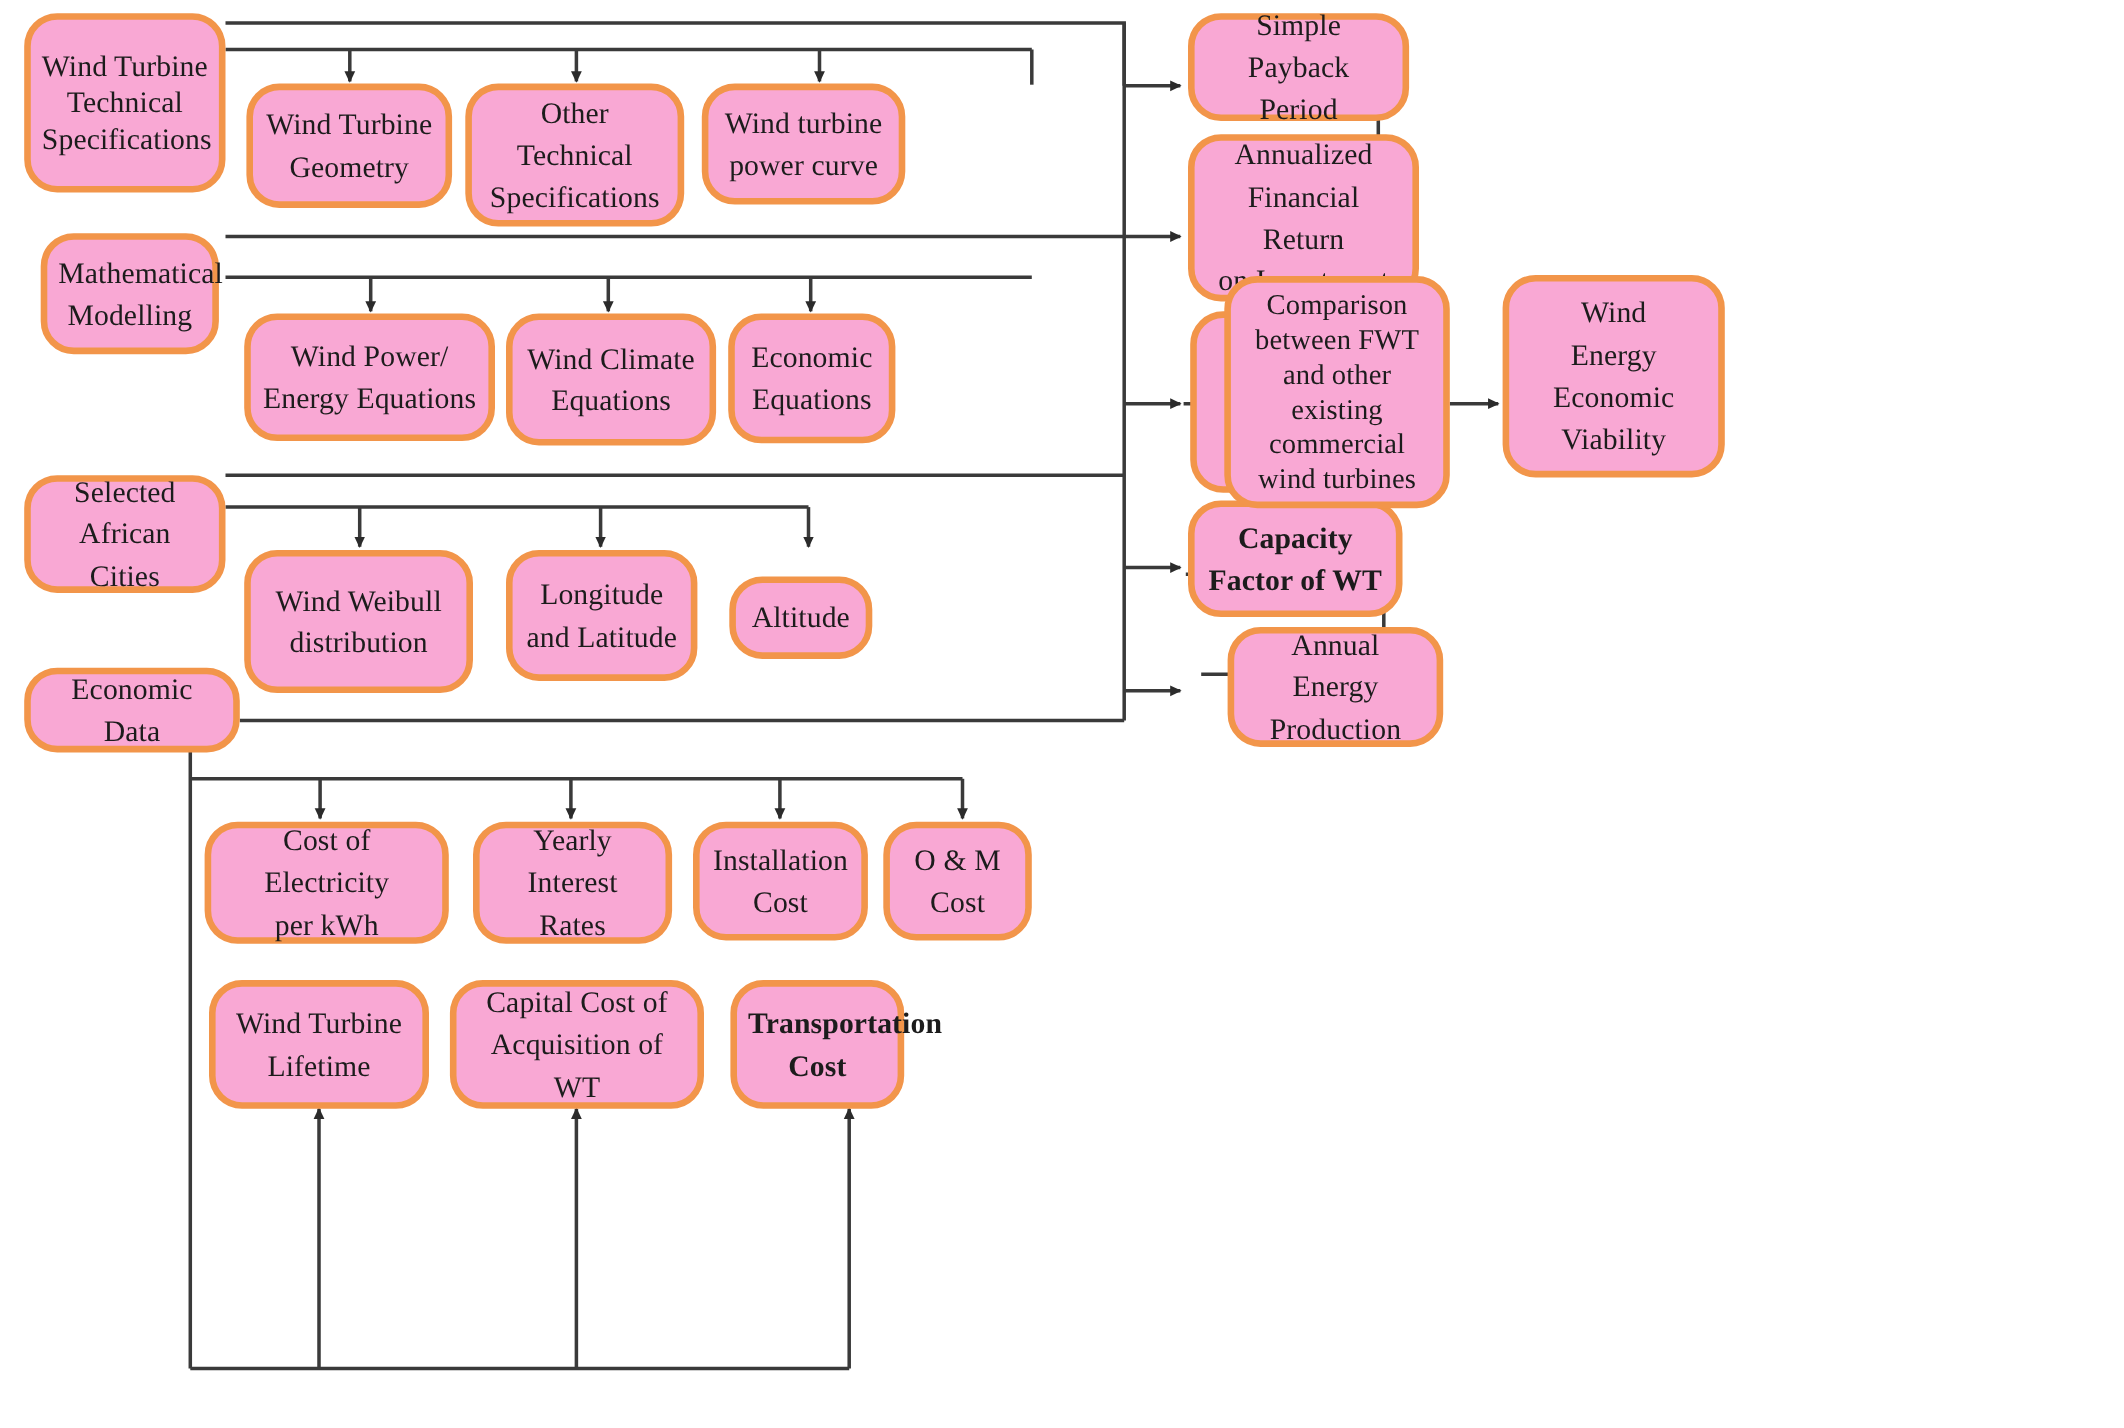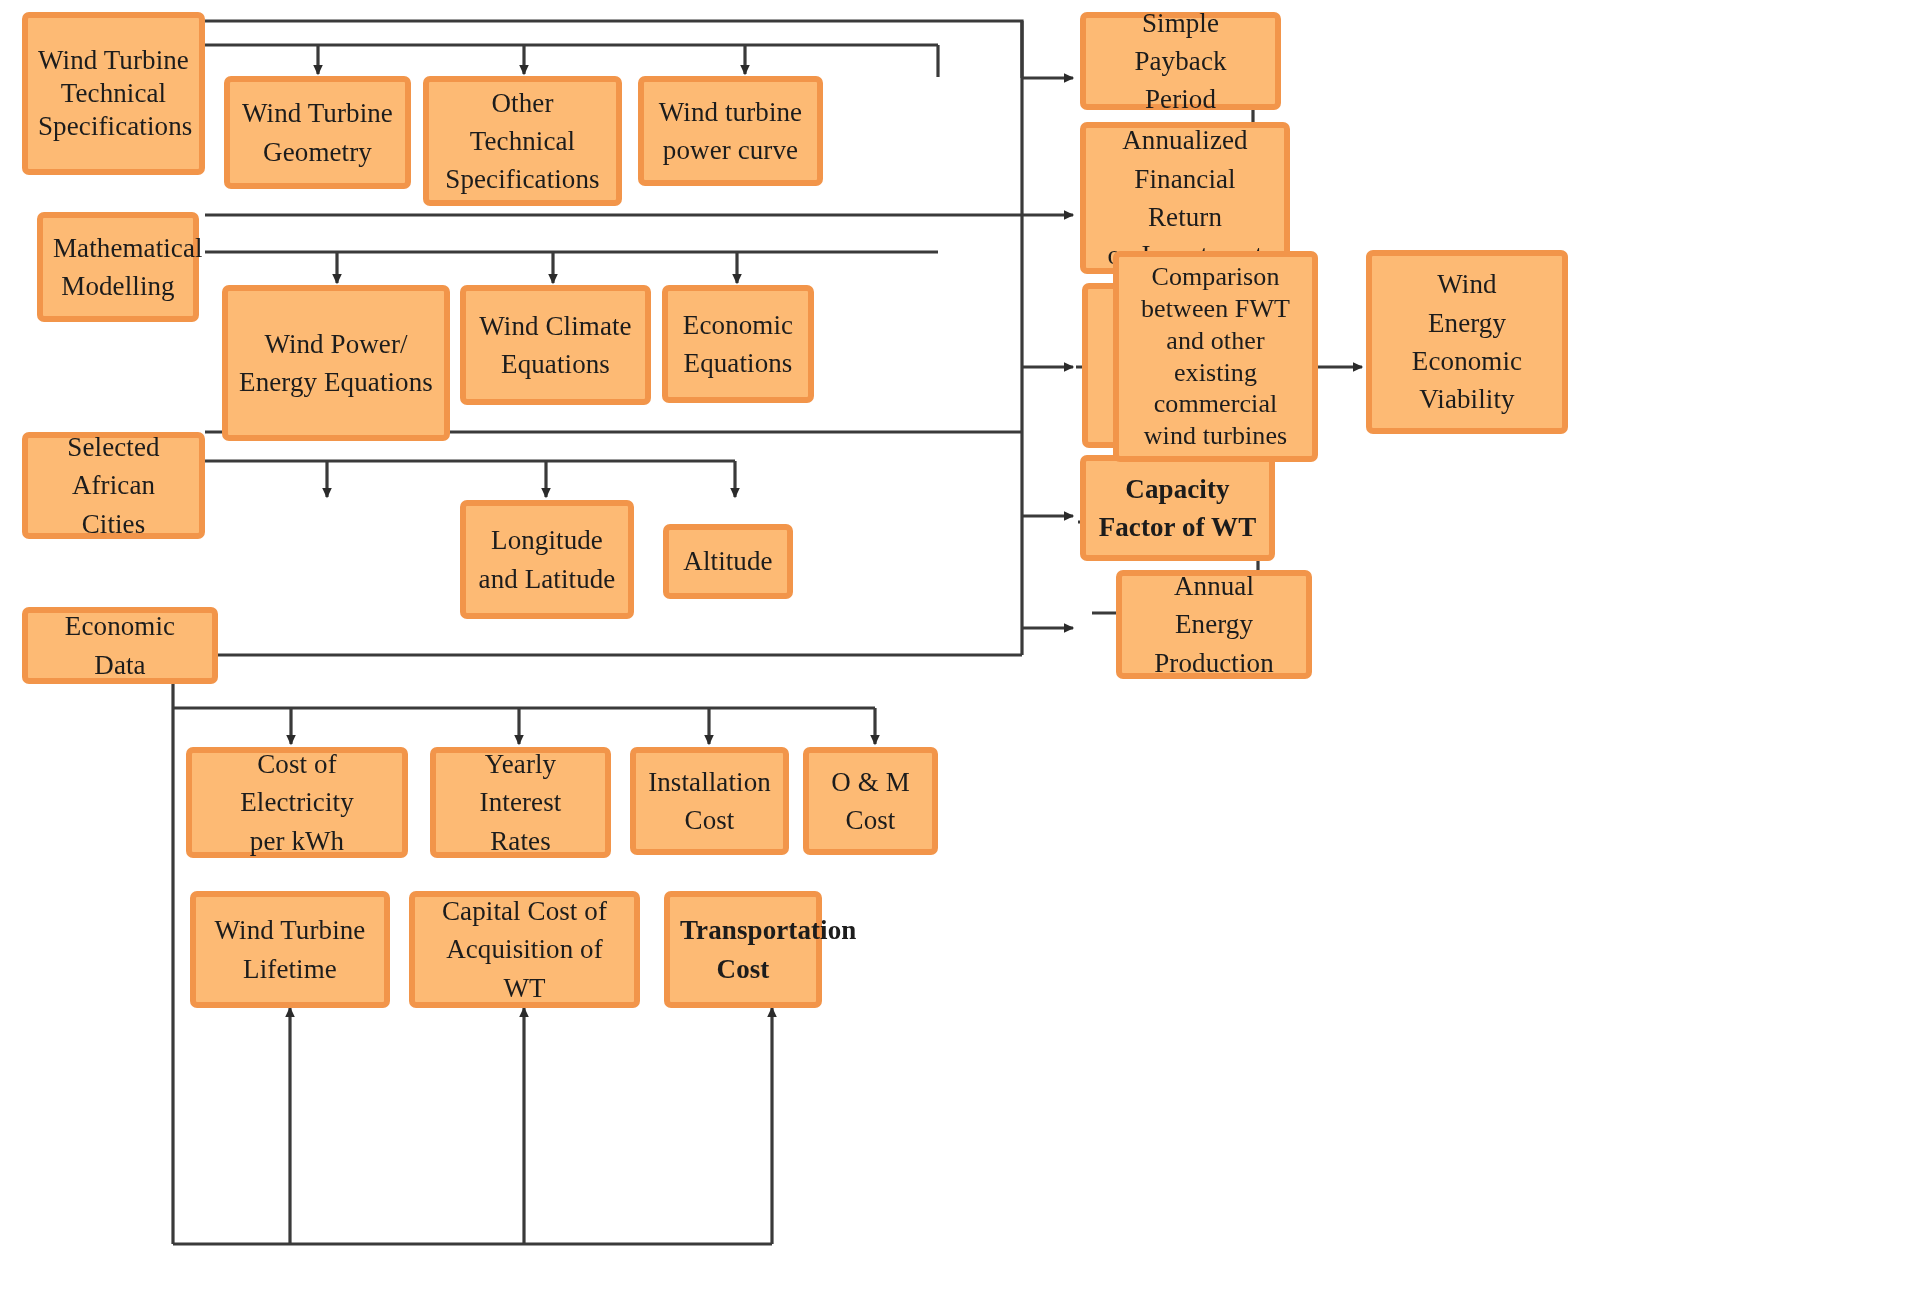--- a/index.html
+++ b/index.html
@@ -9,23 +9,23 @@
     width:1931px;
     height:1298px;
     background:#ffffff;
     font-family:"Liberation Serif","DejaVu Serif",serif;
     overflow:hidden;
   }
   #wires{position:absolute;left:0;top:0;width:1931px;height:1298px;pointer-events:none;}
   .node{
     position:absolute;
     box-sizing:border-box;
-    background:#fdba74;
+    background:#f9a8d4;
     border:6px solid #F2954A;
-    border-radius:7px;
+    border-radius:30px;
     display:flex;
     align-items:center;
     justify-content:center;
     text-align:center;
     color:#1c1c1c;
     font-size:27px;
     line-height:1.42;
     letter-spacing:.1px;
     padding:4px 10px;
     z-index:2;
@@ -119,32 +119,35 @@
   </div>
 
   <div class="node" style="left:423px;top:76px;width:199px;height:130px;text-align:center;">
     <span>Other  Technical<br>Specifications</span>
   </div>
 
   <div class="node" style="left:638px;top:76px;width:185px;height:110px;">
     <span>Wind  turbine<br>power curve</span>
   </div>
 
-  <div class="node" style="left:222px;top:285px;width:228px;height:156px;">
+  <div class="node" style="left:222px;top:285px;width:228px;height:116px;">
     <span>Wind Power/<br>Energy Equations</span>
   </div>
 
   <div class="node" style="left:460px;top:285px;width:191px;height:120px;">
     <span>Wind Climate<br>Equations</span>
   </div>
 
   <div class="node" style="left:662px;top:285px;width:152px;height:118px;">
     <span>Economic<br>Equations</span>
   </div>
 
+  <div class="node" style="left:222px;top:500px;width:208px;height:130px;">
+    <span>Wind Weibull<br>distribution</span>
+  </div>
 
   <div class="node" style="left:460px;top:500px;width:174px;height:119px;">
     <span>Longitude<br>and Latitude</span>
   </div>
 
   <div class="node" style="left:663px;top:524px;width:130px;height:75px;">
     <span>Altitude</span>
   </div>
 
   <div class="node" style="left:186px;top:747px;width:222px;height:111px;">

